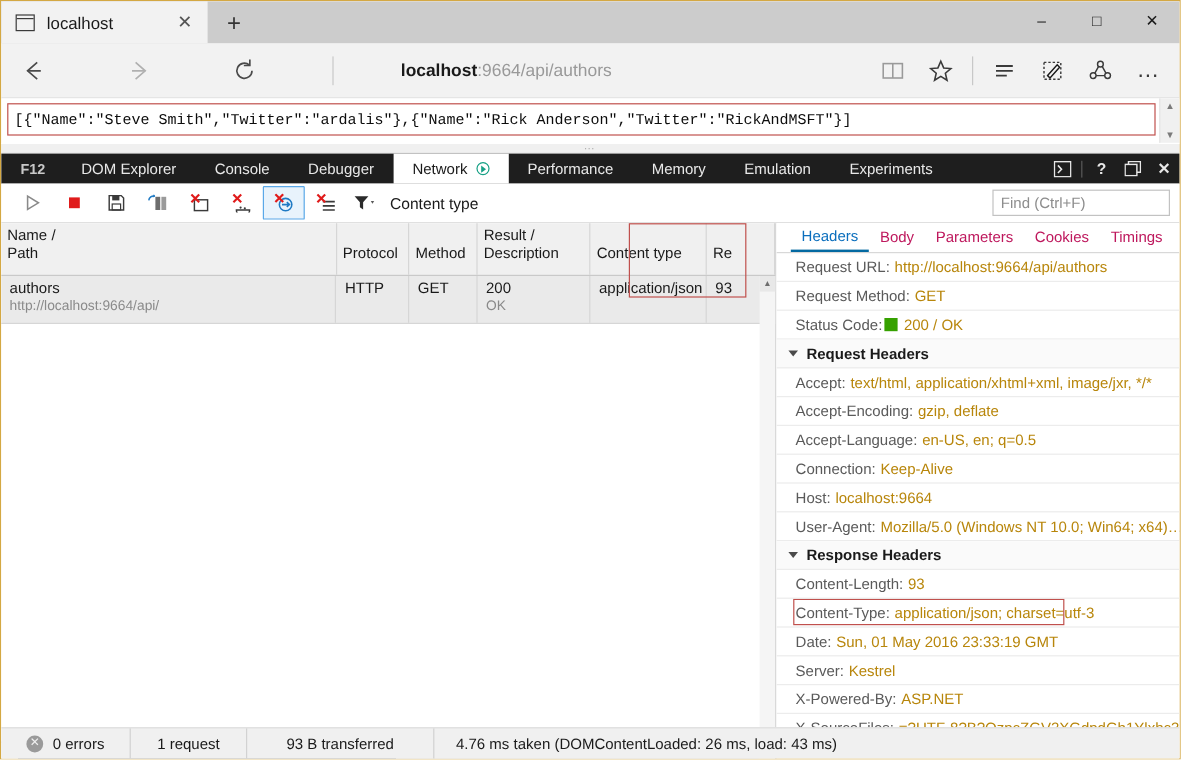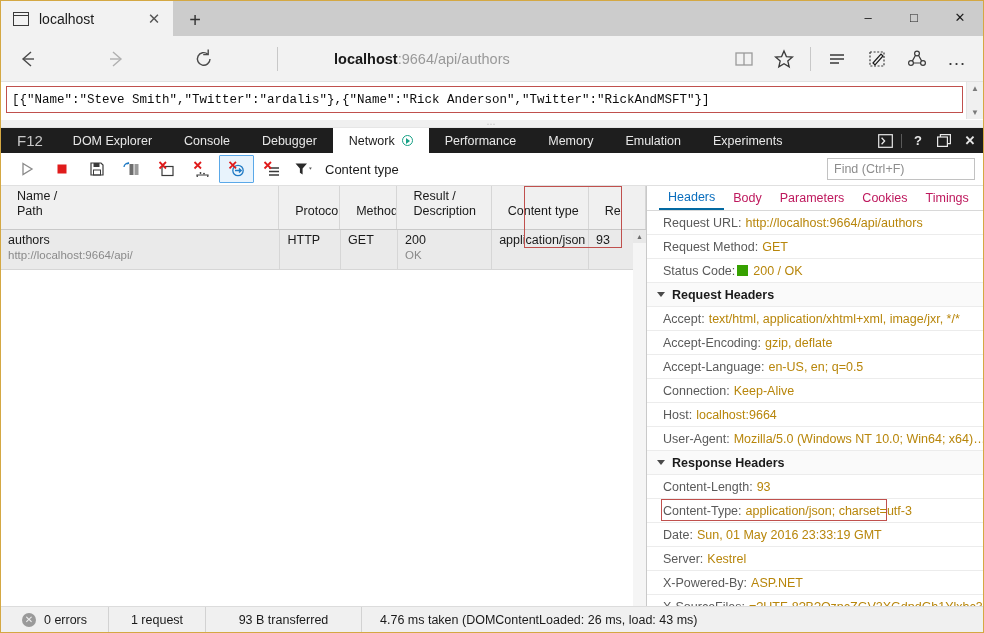--- a/index.html
+++ b/index.html
@@ -128,23 +128,24 @@
     border-bottom: 1px solid #e6e6e6;
   }
 
   
   .f12strip {
     height: 25px; background: #1e1e1e;
     display: flex; align-items: stretch;
     position: relative;
   }
   .f12label {
-    color: #c8c8c8; font-size: 15px;
+    color: #c8c8c8; font-size: 12px;
     display: flex; align-items: center;
     padding: 0 14px 0 16px;
+    font-weight: bold;
   }
   .f12tab {
     color: #e8e8e8; font-size: 12.5px;
     display: flex; align-items: center;
     padding: 0 16px;
     white-space: nowrap;
   }
   .f12tab.active {
     background: #ffffff; color: #1a1a1a;
   }
@@ -224,21 +225,21 @@
 
   
   .gridhead {
     display: flex;
     height: 44px;
     background: #f0f0f0;
     border-bottom: 1px solid #c9c9c9;
     font-size: 12.5px; color: #1a1a1a;
   }
   .gh {
-    padding: 3px 7px 0 16px;
+    padding: 3px 7px 0 5px;
     border-right: 1px solid #d6d6d6;
     line-height: 15px;
     overflow: hidden;
     position: relative;
   }
   .gridrow {
     display: flex;
     height: 40px;
     background: #eaeaea;
     border-bottom: 1px solid #d6d6d6;

